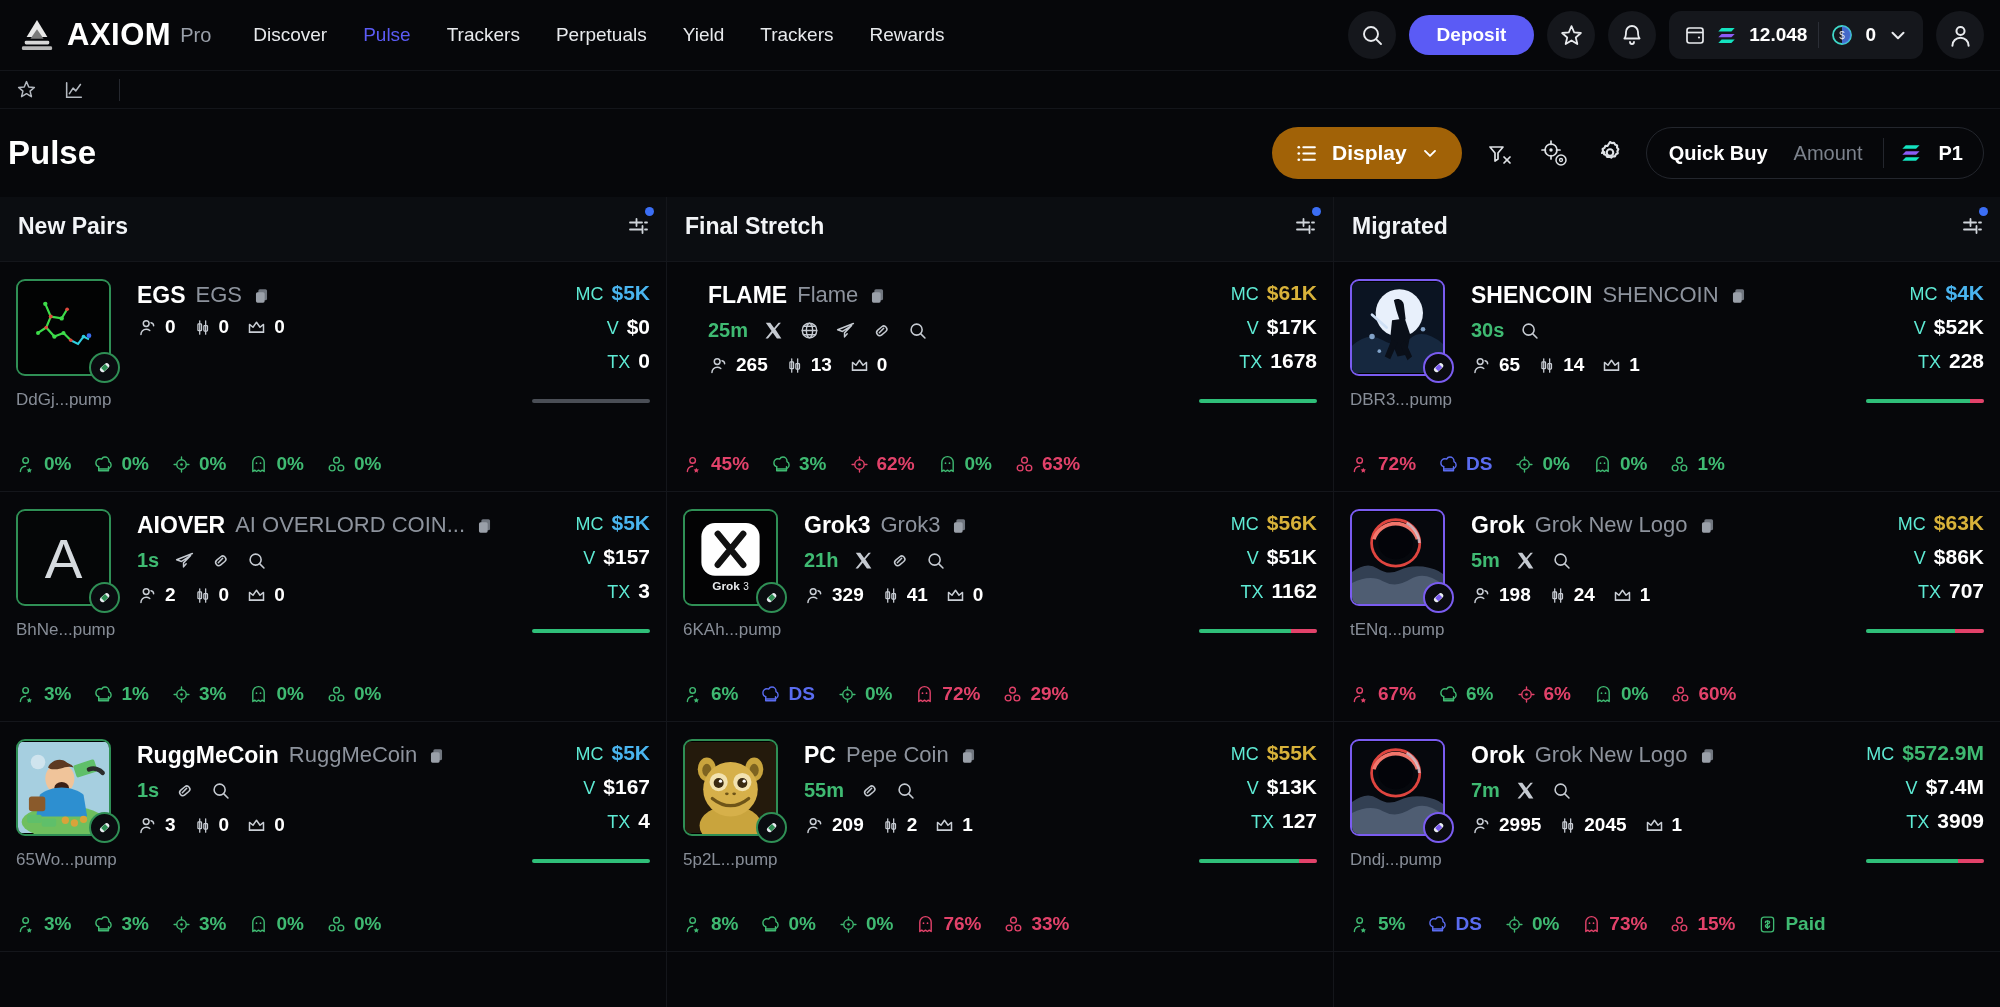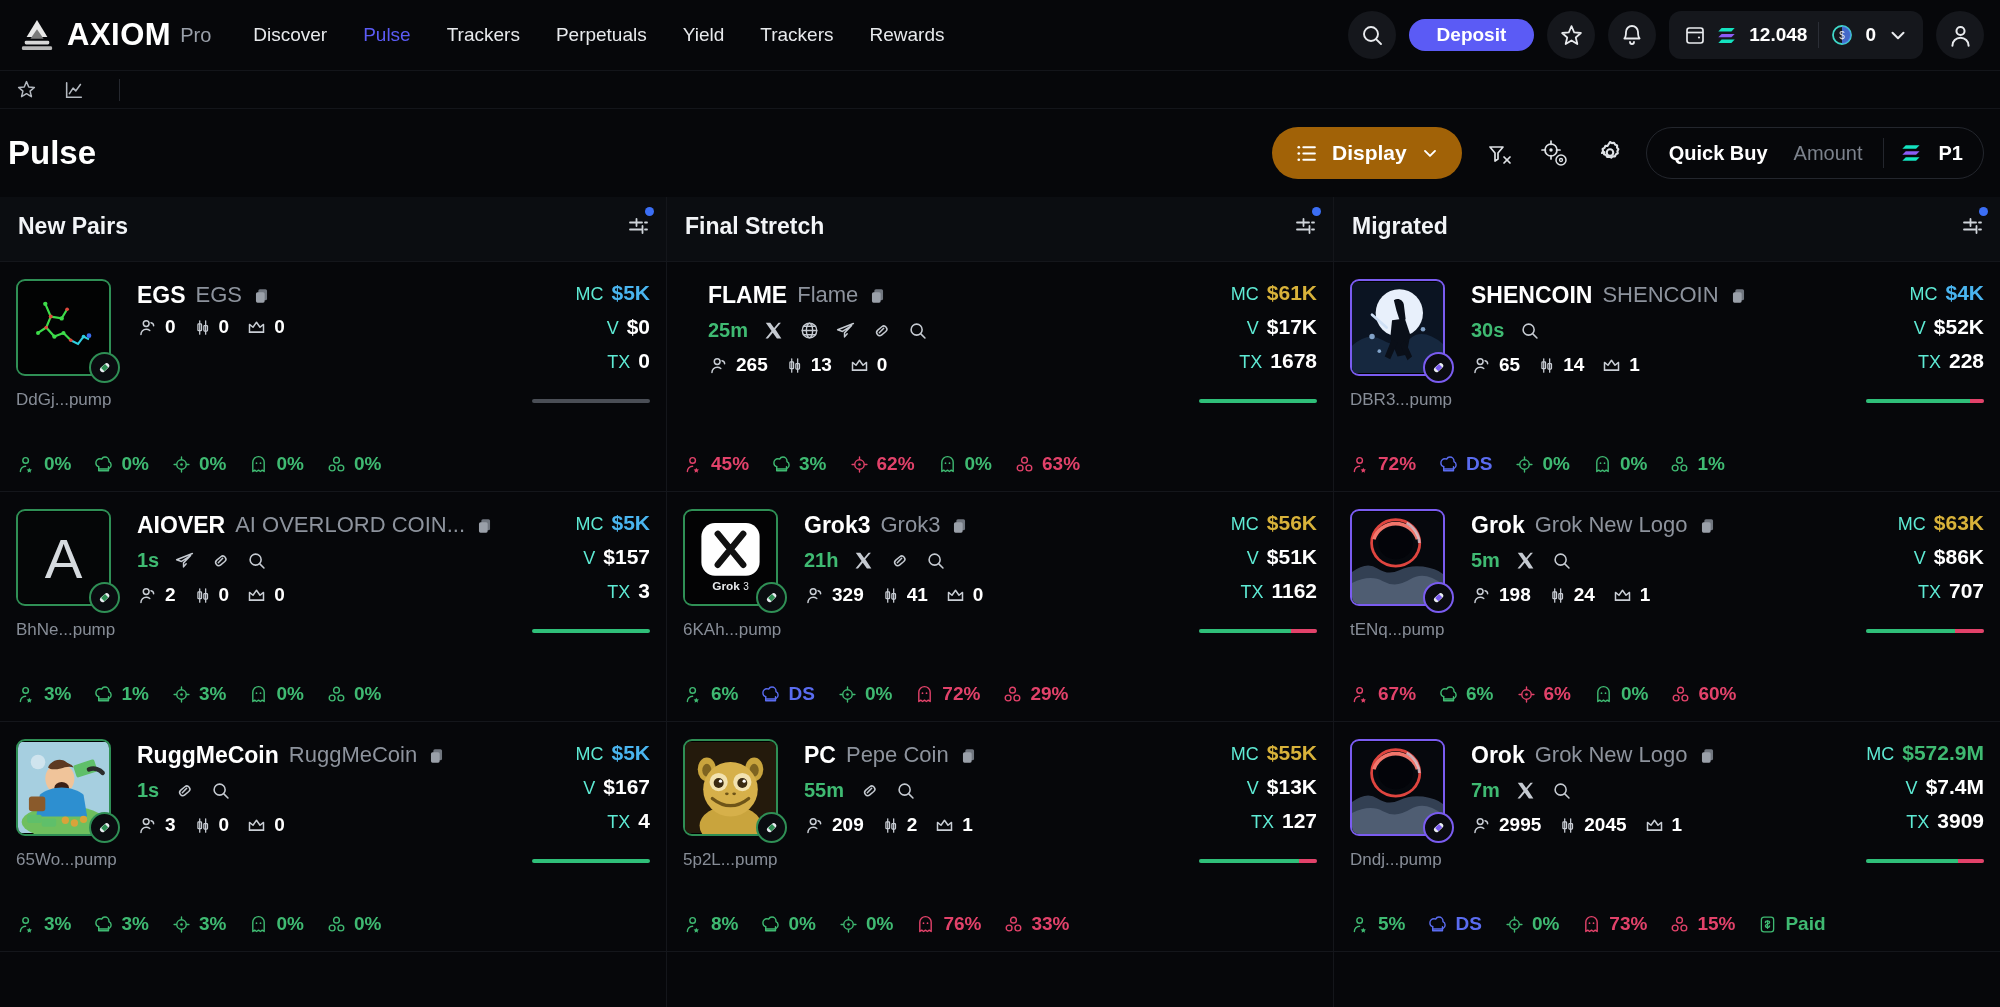--- a/index.html
+++ b/index.html
@@ -26,21 +26,21 @@
   .navlinks { display: flex; align-items: center; gap: 36px; }
   .navlink { font-size: 19px; color: #e7e9ec; cursor: pointer; white-space: nowrap; }
   .navlink.active { color: #5b5bf5; }
   .nav-right { margin-left: auto; display: flex; align-items: center; gap: 13px; }
   .circ-btn {
     width: 48px; height: 48px; border-radius: 50%;
     background: #15171c; display: flex; align-items: center; justify-content: center;
     cursor: pointer;
   }
   .deposit-btn {
-    height: 32px; padding: 0 28px; border-radius: 24px;
+    height: 40px; padding: 0 28px; border-radius: 24px;
     background: #5b5bf5; color: #fff; font-size: 19px; font-weight: 700;
     display: flex; align-items: center; justify-content: center; cursor: pointer;
     border: none;
   }
   .wallet-pill {
     height: 48px; border-radius: 12px; background: #15171c;
     display: flex; align-items: center; padding: 0 14px; gap: 11px;
   }
   .wallet-div { width: 1px; height: 26px; background: #2b2e36; }
   .wallet-val { font-size: 19px; font-weight: 600; color: #fff; }

